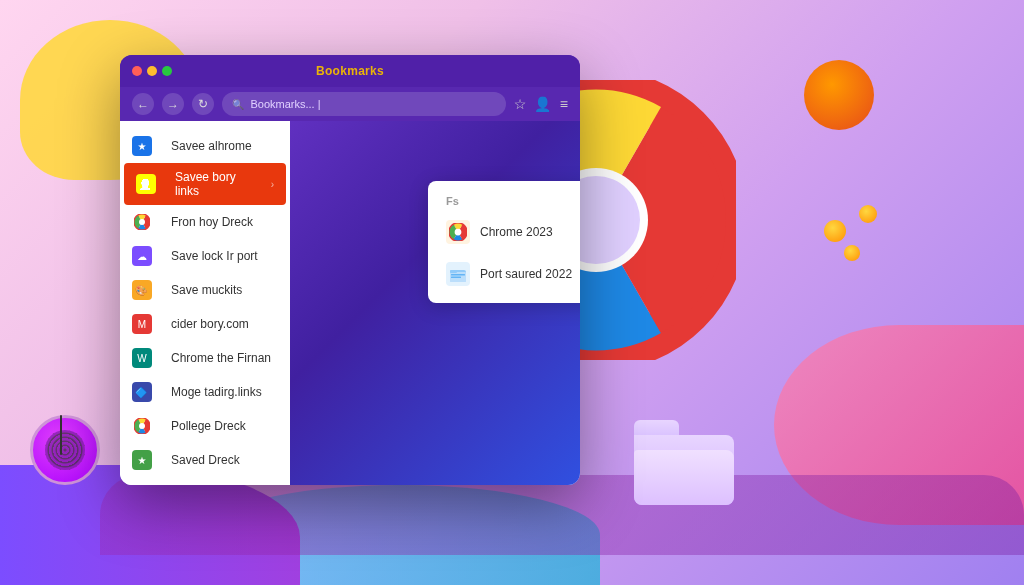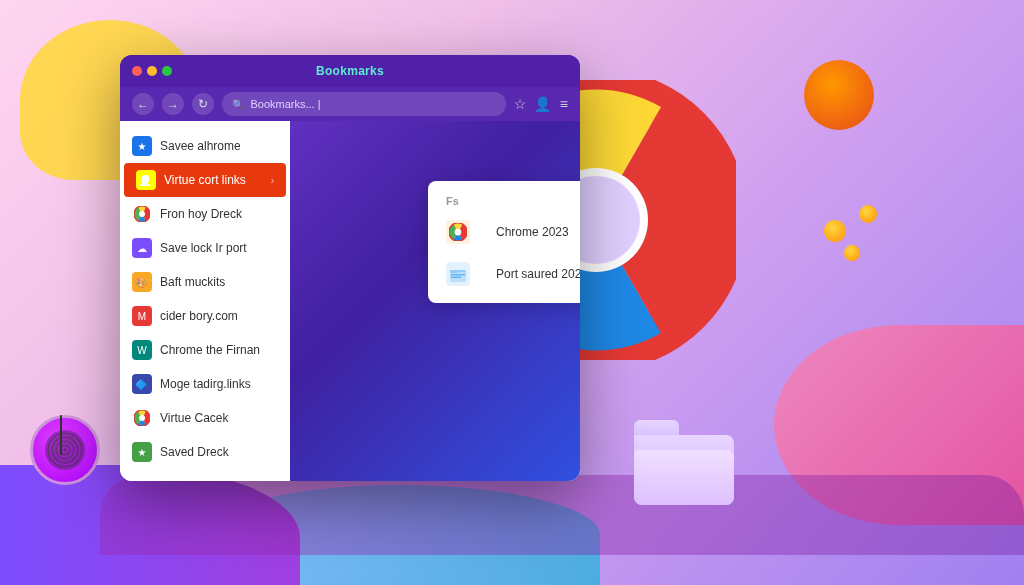--- a/index.html
+++ b/index.html
@@ -169,21 +169,21 @@
       align-items: center;
     }
     .dot {
       width: 10px; height: 10px;
       border-radius: 50%;
     }
     .dot-red { background: #ff5f57; }
     .dot-yellow { background: #febc2e; }
     .dot-green { background: #28c840; }
     .browser-title {
-      color: #5eead4;
+      color: #eab308;
       font-size: 12px;
       font-weight: 600;
       letter-spacing: 0.3px;
     }
     .browser-toolbar {
       background: #5828b0;
       padding: 6px 12px;
       display: flex;
       align-items: center;
       gap: 8px;
@@ -254,21 +254,21 @@
       border-radius: 4px;
       display: flex; align-items: center; justify-content: center;
       font-size: 12px;
       flex-shrink: 0;
     }
     .item-arrow {
       margin-left: auto;
       font-size: 10px;
       opacity: 0.6;
     }
-    .item-label { flex: 1; }
+    .item-label { flex: 1; margin-left: 11px; }
 
     
     .main-content {
       flex: 1;
       background: linear-gradient(135deg, #6030c0 0%, #4020a0 40%, #3050e0 100%);
       position: relative;
       overflow: hidden;
     }
 
     
@@ -285,21 +285,21 @@
     }
     .submenu-header {
       padding: 6px 14px 4px;
       font-size: 11px;
       color: #999;
       font-weight: 600;
     }
     .submenu-item {
       display: flex;
       align-items: center;
-      gap: 26px;
+      gap: 10px;
       padding: 9px 14px;
       cursor: pointer;
       font-size: 12px;
       color: #333;
     }
     .submenu-icon {
       width: 24px; height: 24px;
       border-radius: 4px;
       display: flex; align-items: center; justify-content: center;
       font-size: 14px;
@@ -377,21 +377,21 @@
     <div class="browser-body">
 
       <div class="sidebar">
 
       <div class="sidebar-item">
             <div class="item-icon" style="background: rgb(26, 115, 232); color: white; font-size: 10px;">★</div>
             <span class="item-label">Savee alhrome</span>
           </div>
           <div class="sidebar-item active">
             <div class="item-icon" style="background: rgb(255, 109, 0); color: white; font-size: 10px;">👤</div>
-            <span class="item-label">Virtue cort links</span>
+            <span class="item-label">Savee bory links</span>
             <span class="item-arrow">›</span>
           </div>
           <div class="sidebar-item">
             <div class="item-icon">
               <svg width="16" height="16" viewBox="0 0 16 16">
       <circle cx="8" cy="8" r="7.5" fill="none" stroke="#e53935" stroke-width="2.5"></circle>
       <path d="M8 8 L15.5 8 A7.5 7.5 0 0 0 11.75 1.5 Z" fill="#e53935"></path>
       <path d="M8 8 L11.75 1.5 A7.5 7.5 0 0 0 4.25 1.5 Z" fill="#fdd835"></path>
       <path d="M8 8 L4.25 1.5 A7.5 7.5 0 0 0 0.5 8 Z" fill="#4caf50"></path>
       <path d="M8 8 L0.5 8 A7.5 7.5 0 0 0 4.25 14.5 Z" fill="#4caf50"></path>
@@ -401,21 +401,21 @@
     </svg>
             </div>
             <span class="item-label">Fron hoy Dreck</span>
           </div>
           <div class="sidebar-item">
             <div class="item-icon" style="background: rgb(124, 77, 255); color: white; font-size: 10px;">☁</div>
             <span class="item-label">Save lock Ir port</span>
           </div>
           <div class="sidebar-item">
             <div class="item-icon" style="background: rgb(249, 168, 37); color: white; font-size: 10px;">🎨</div>
-            <span class="item-label">Baft muckits</span>
+            <span class="item-label">Save muckits</span>
           </div>
           <div class="sidebar-item">
             <div class="item-icon" style="background: rgb(229, 57, 53); color: white; font-size: 10px;">M</div>
             <span class="item-label">cider bory.com</span>
           </div>
           <div class="sidebar-item">
             <div class="item-icon" style="background: rgb(0, 137, 123); color: white; font-size: 10px;">W</div>
             <span class="item-label">Chrome the Firnan</span>
           </div>
           <div class="sidebar-item">
@@ -428,21 +428,21 @@
       <circle cx="8" cy="8" r="7.5" fill="none" stroke="#e53935" stroke-width="2.5"></circle>
       <path d="M8 8 L15.5 8 A7.5 7.5 0 0 0 11.75 1.5 Z" fill="#e53935"></path>
       <path d="M8 8 L11.75 1.5 A7.5 7.5 0 0 0 4.25 1.5 Z" fill="#fdd835"></path>
       <path d="M8 8 L4.25 1.5 A7.5 7.5 0 0 0 0.5 8 Z" fill="#4caf50"></path>
       <path d="M8 8 L0.5 8 A7.5 7.5 0 0 0 4.25 14.5 Z" fill="#4caf50"></path>
       <path d="M8 8 L4.25 14.5 A7.5 7.5 0 0 0 11.75 14.5 Z" fill="#1e88e5"></path>
       <path d="M8 8 L11.75 14.5 A7.5 7.5 0 0 0 15.5 8 Z" fill="#e53935"></path>
       <circle cx="8" cy="8" r="3" fill="white"></circle>
     </svg>
             </div>
-            <span class="item-label">Virtue Cacek</span>
+            <span class="item-label">Pollege Dreck</span>
           </div>
           <div class="sidebar-item">
             <div class="item-icon" style="background: rgb(67, 160, 71); color: white; font-size: 10px;">★</div>
             <span class="item-label">Saved Dreck</span>
           </div>
         </div>
 
       <div class="main-content">
 
         <div class="submenu">

